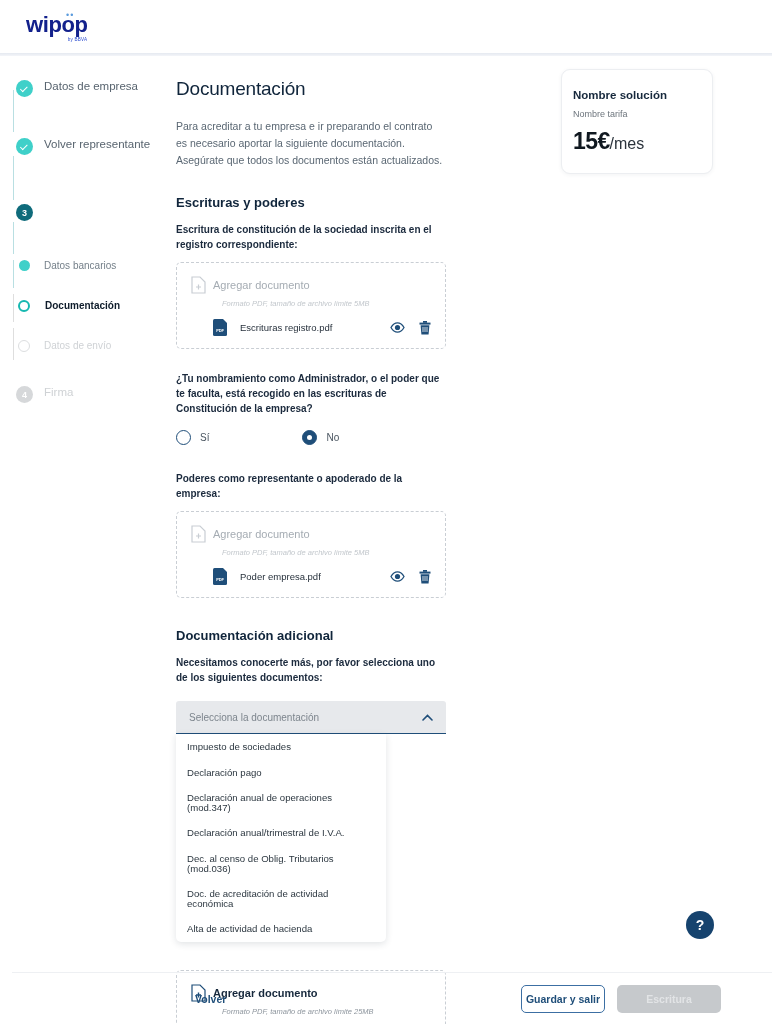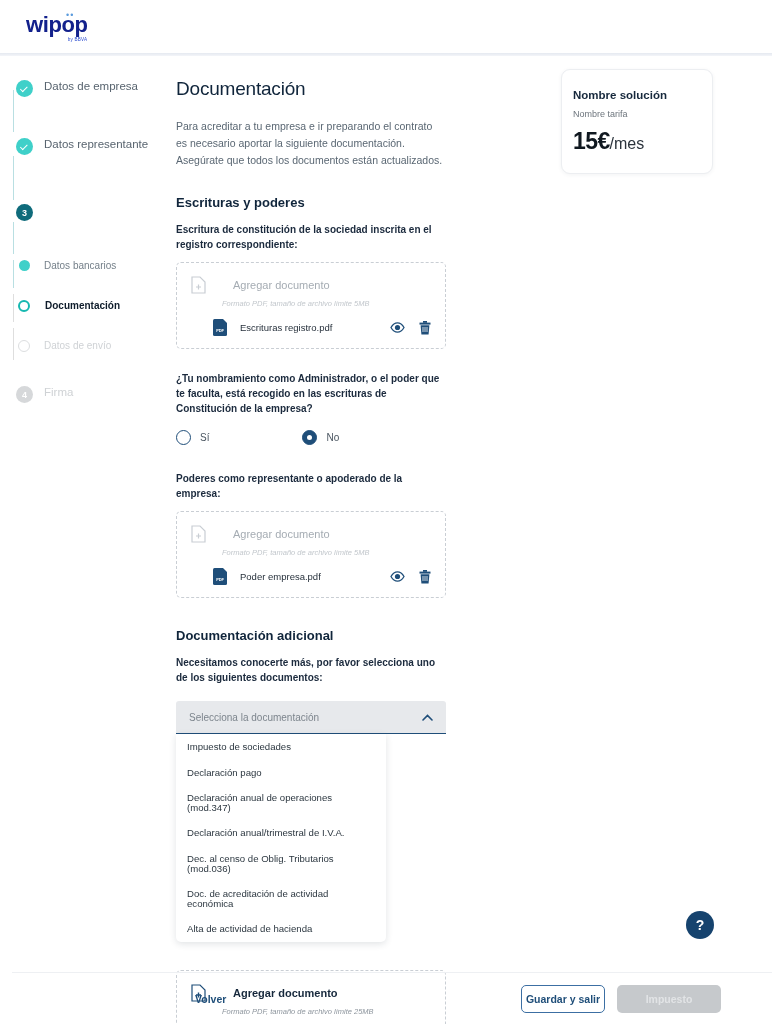--- a/index.html
+++ b/index.html
@@ -164,21 +164,21 @@
     margin-bottom: 10px;
   }
 
   
   .upload {
     border: 1px dashed #c9ced4;
     border-radius: 5px;
     padding: 13px 14px 12px 14px;
     margin-bottom: 22px;
   }
-  .upload-head { display: flex; align-items: center; gap: 27px; }
+  .upload-head { display: flex; align-items: center; gap: 7px; }
   .upload-title { font-size: 11px; color: #a5acb3; }
   .upload-title.active { color: #16283c; font-weight: bold; }
   .upload-hint {
     font-size: 7.5px;
     font-style: italic;
     color: #c2c7cc;
     margin: 5px 0 0 31px;
   }
   .upload-hint.active { color: #8d959d; }
   .doc-icon { width: 15px; height: 18px; flex: none; }
@@ -361,21 +361,21 @@
     <div class="connector grey" style="top:238px;height:28px;"></div>
     <div class="connector grey" style="top:272px;height:32px;"></div>
 
     <div class="step">
       <div class="marker done"></div>
       <div class="step-label">Datos de empresa</div>
     </div>
     <div class="step-gap"></div>
     <div class="step" style="margin-top:16px;">
       <div class="marker done"></div>
-      <div class="step-label">Datos representante</div>
+      <div class="step-label">Volver representante</div>
     </div>
     <div class="step" style="margin-top:38px;">
       <div class="marker current-num">3</div>
     </div>
     <div class="step" style="margin-top:28px;">
       <div class="marker sub-dot"></div>
       <div class="step-label sub">Datos bancarios</div>
     </div>
     <div class="step" style="margin-top:12px;">
       <div class="marker sub-ring"></div>
@@ -515,15 +515,15 @@
     <span class="big">15€</span><span class="per">/mes</span>
   </div>
 </div>
 
 <div class="help-btn">?</div>
 
 <div class="footer">
   <a class="back-link">Volver</a>
   <div class="footer-right">
     <div class="btn btn-secondary">Guardar y salir</div>
-    <div class="btn btn-disabled">Impuesto</div>
+    <div class="btn btn-disabled">Escritura</div>
   </div>
 </div>
 
 </body></html>

